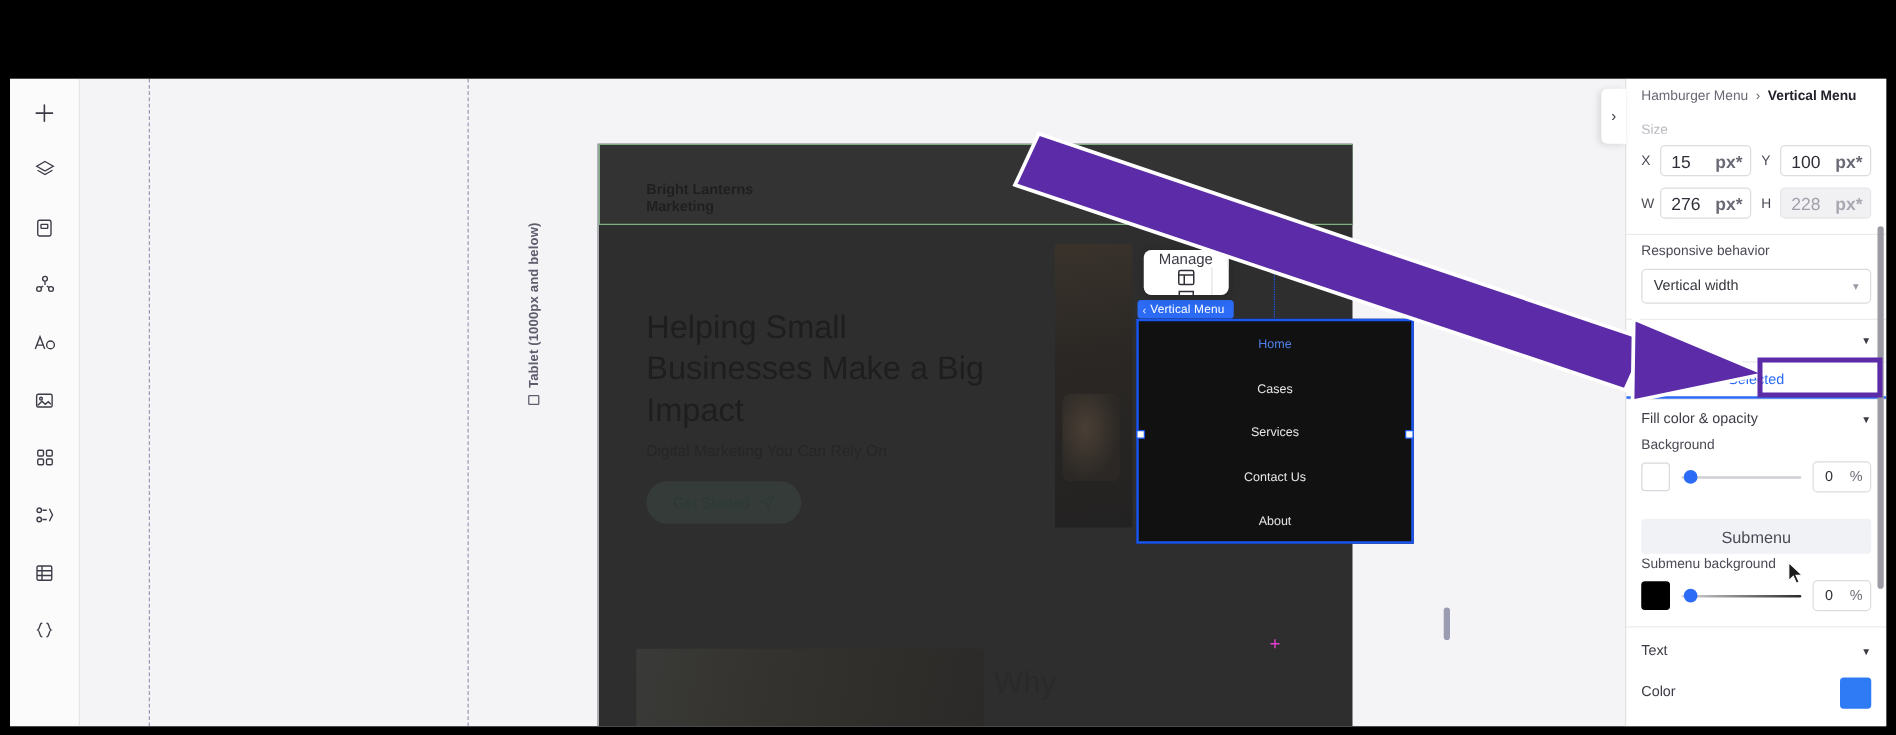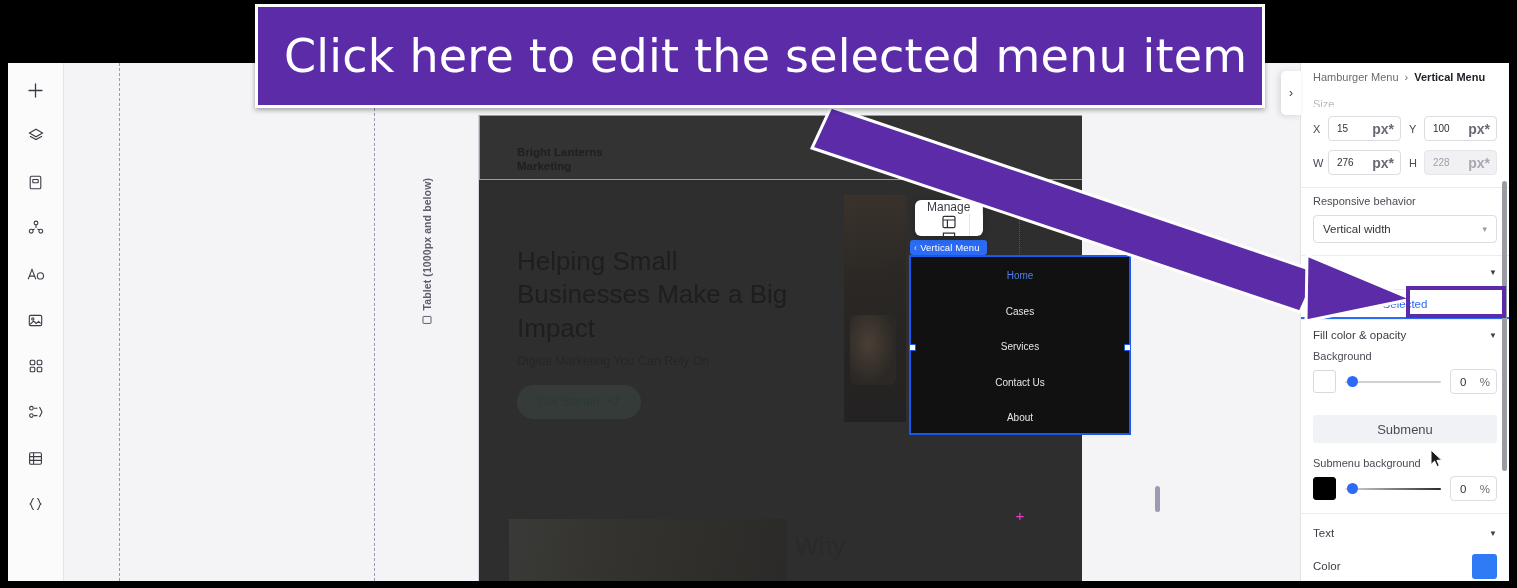--- a/index.html
+++ b/index.html
@@ -176,21 +176,21 @@
 
   .row { display: flex; align-items: center; gap: 8px; margin-top: 9px; }
   .field-group { display: flex; align-items: center; gap: 7px; flex: 1; }
   .flabel { width: 8px; font-size: 11px; color: #4a4a55; }
   .fbox {
     flex: 1; height: 25px; border: 1px solid #dcdce1; border-radius: 4px;
     display: flex; align-items: center; justify-content: space-between;
     padding: 0 6px 0 8px; background: #fff;
   }
   .fbox.disabled { background: #f1f1f3; border-color: #e6e6ea; color: #9b9ba5; }
-  .fbox .val { font-size: 10px; color: #2f2f38; }
+  .fbox .val { font-size: 14px; color: #2f2f38; }
   .fbox.disabled .val { color: #a0a0aa; }
   .fbox .unit { font-size: 14px; font-weight: 700; color: #6a6a76; }
   .fbox.disabled .unit { color: #a8a8b2; }
 
   .lbl { font-size: 11px; color: #4a4a55; }
   .select {
     margin-top: 8px; height: 28px; border: 1px solid #dcdce1; border-radius: 4px;
     display: flex; align-items: center; justify-content: space-between; padding: 0 9px;
     font-size: 11.5px; color: #34343d;
   }
@@ -497,21 +497,21 @@
             </div>
             <div class="pct">
               <span>0</span>
               <span class="sym">%</span>
             </div>
           </div>
         </div>
 
         <div class="banner-sub">Submenu</div>
 
-        <div class="subrow" style="margin-top:14px">
+        <div class="subrow" style="margin-top:2px">
           <div class="sub-label">Submenu background</div>
           <div class="color-line">
             <div class="swatch black"></div>
             <div class="slider">
               <div class="track grad"></div>
               <div class="knob"></div>
             </div>
             <div class="pct">
               <span>0</span>
               <span class="sym">%</span>
@@ -536,22 +536,19 @@
     </div>
   </div>
 
   <svg class="arrow-svg" viewBox="0 0 1517 588">
     <g>
       <path d="M831 107 L1318 272 L1300 312 L812 148 Z" fill="#5b2ba8" stroke="#ffffff" stroke-width="3"></path>
       <path d="M1307 255 L1412 299 L1306 321 Z" fill="#5b2ba8" stroke="#ffffff" stroke-width="3" stroke-linejoin="round"></path>
     </g>
   </svg>
 
-  <div class="callout">
-    <div class="callout-text">Click here to edit the selected menu item</div>
-  </div>
 
   <div class="sel-highlight"></div>
 
   <svg style="position:absolute;left:1430px;top:449px;z-index:45" width="14" height="19" viewBox="0 0 14 19">
     <path d="M1 1 L1 15.5 L4.6 12.1 L7.1 17.6 L9.3 16.6 L6.9 11.3 L11.6 11.1 Z" fill="#1a1a1a" stroke="#fff" stroke-width="1"></path>
   </svg>
 </div>
 
 </body></html>

